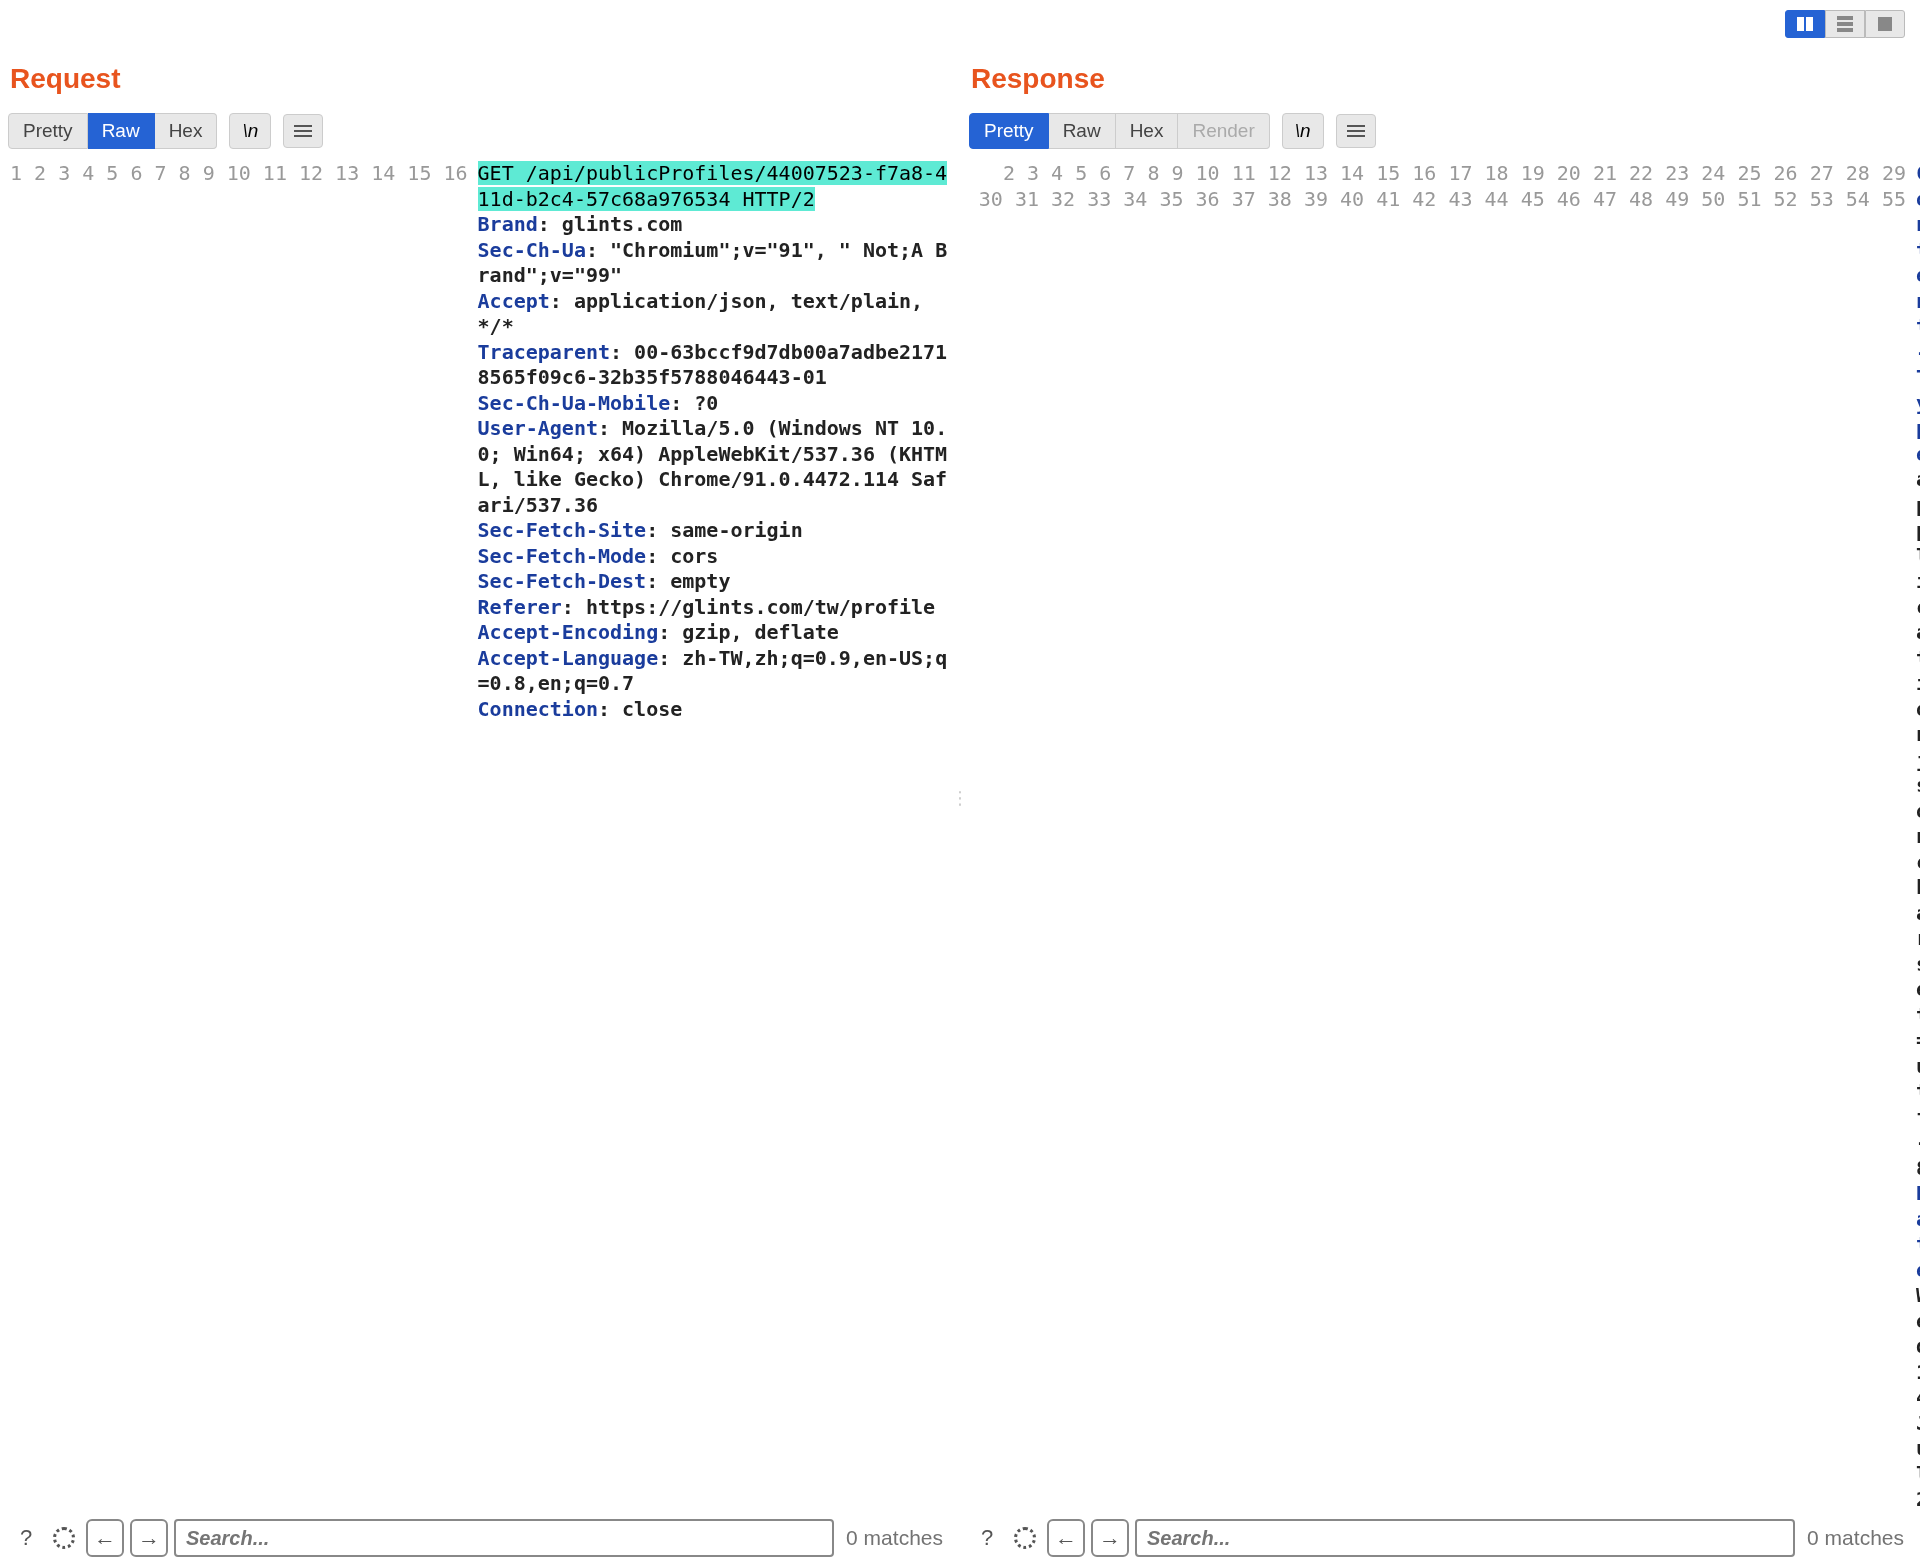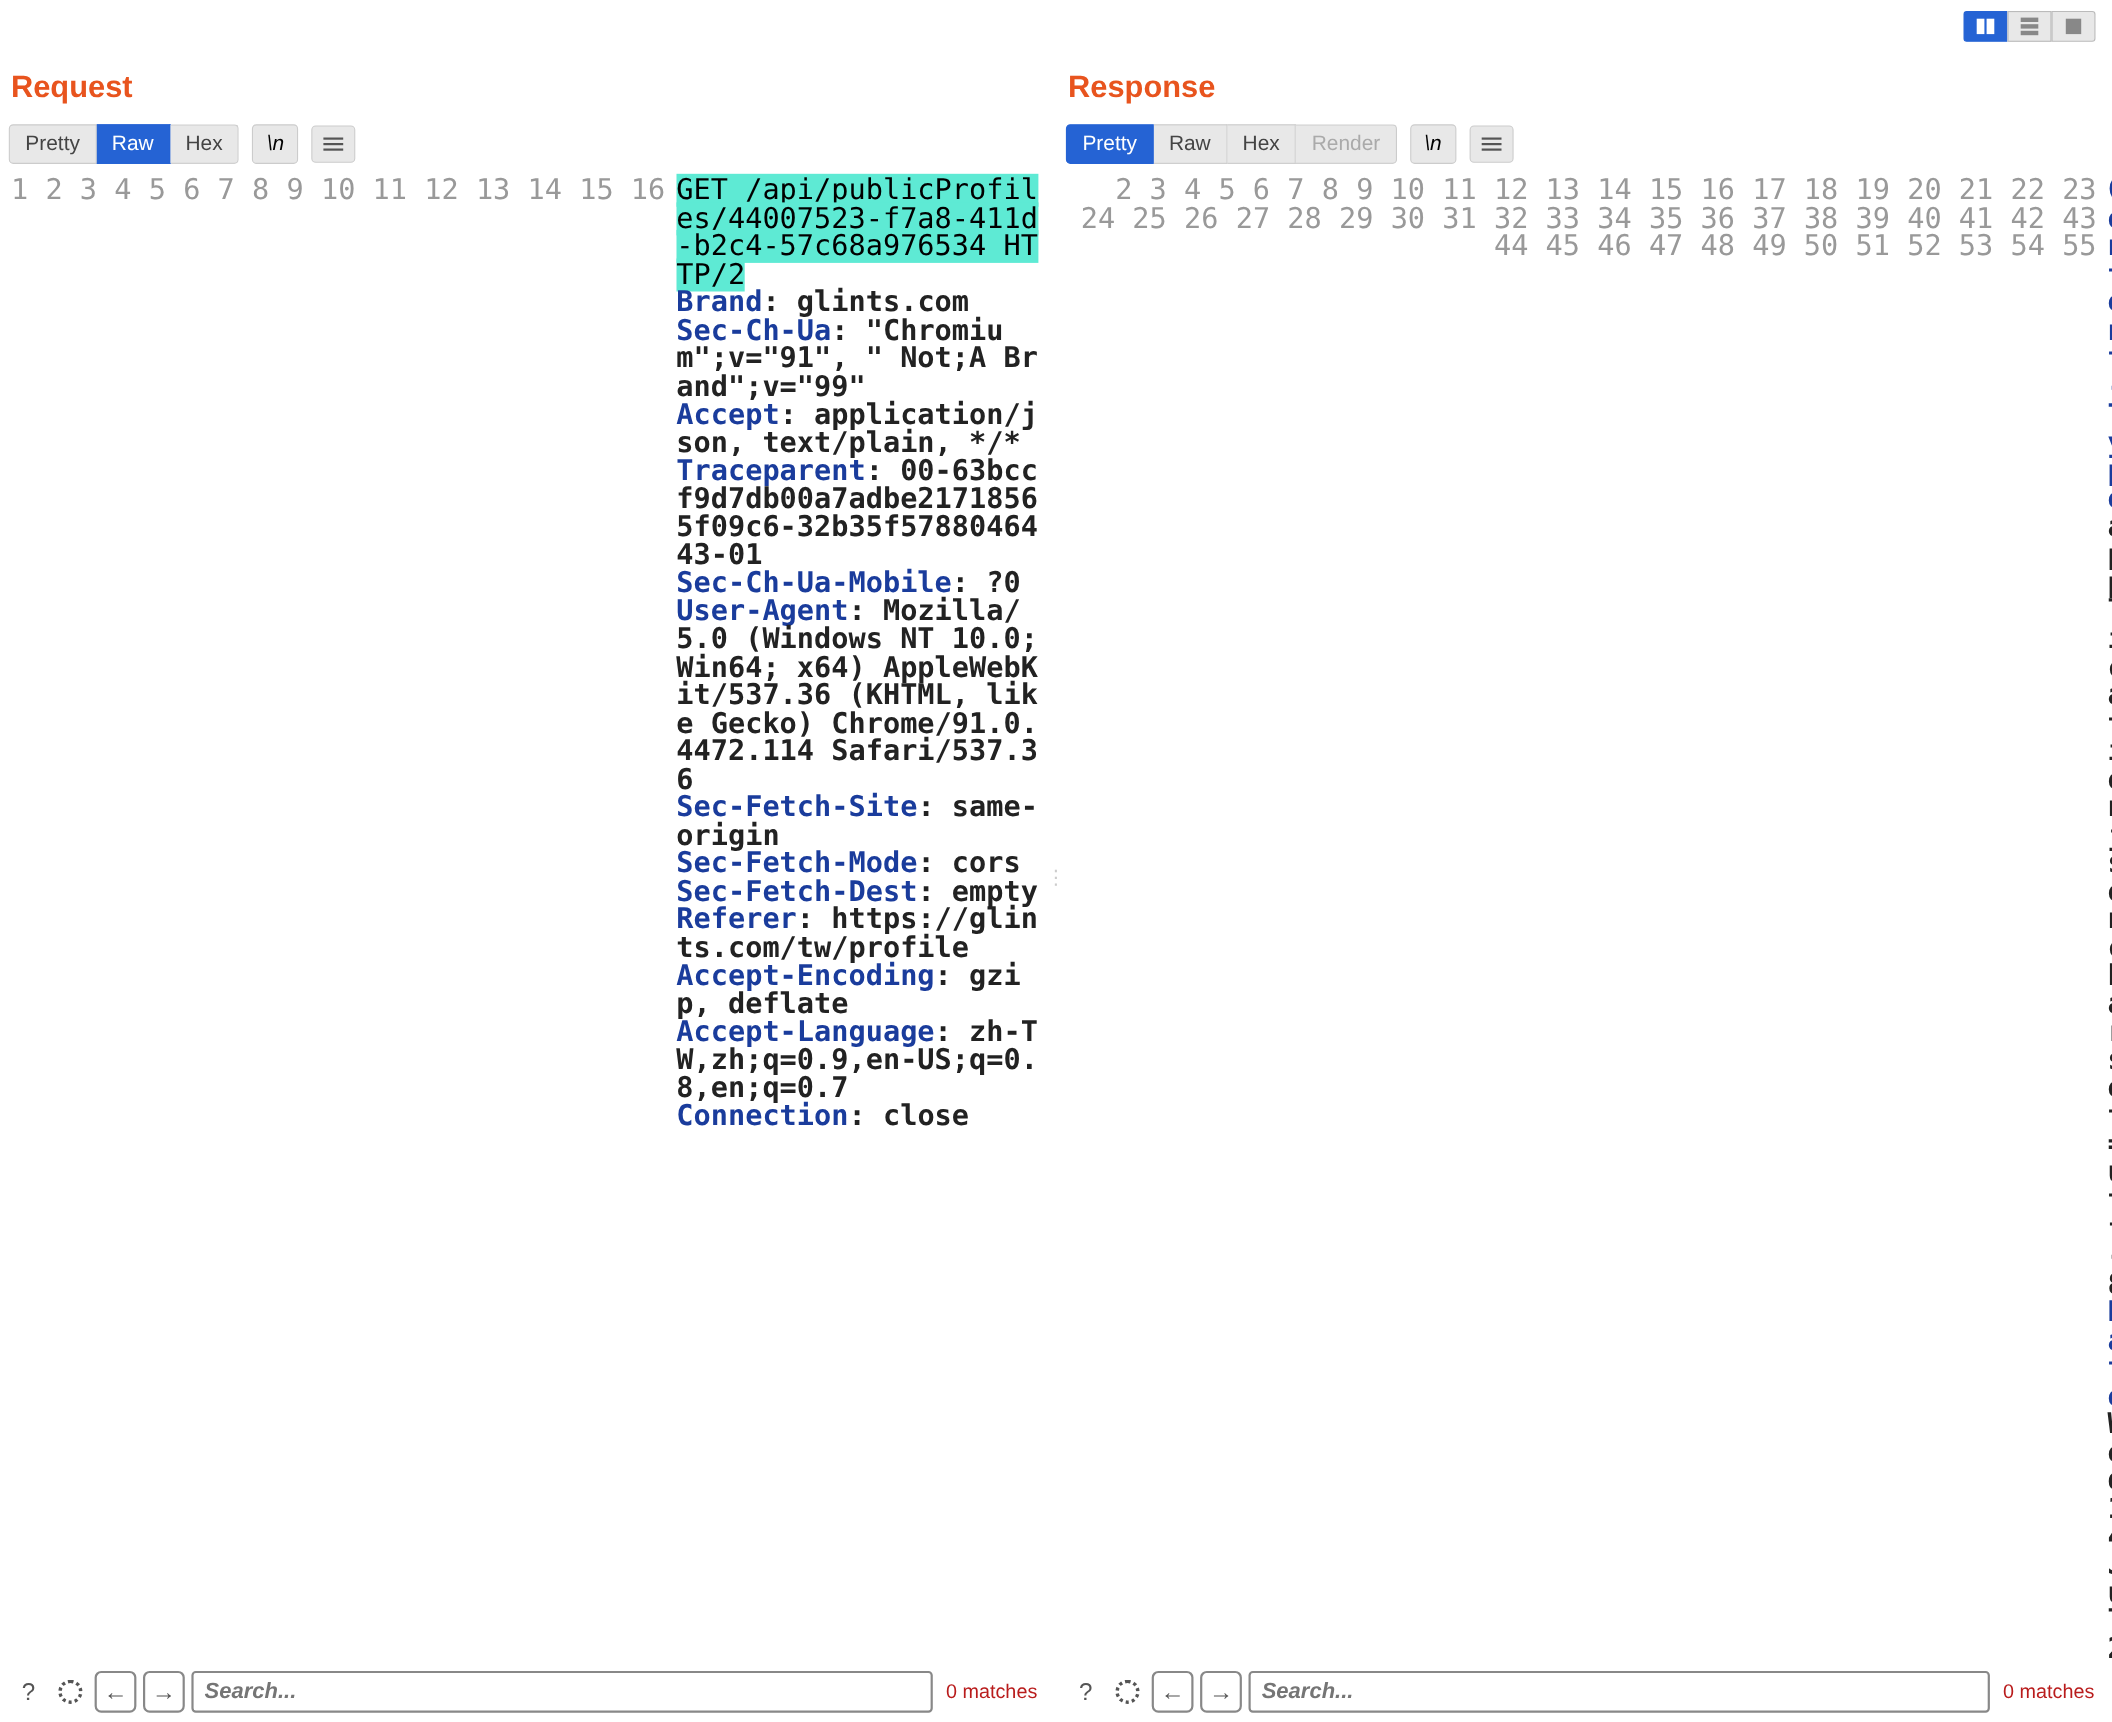--- a/index.html
+++ b/index.html
@@ -118,21 +118,21 @@
   display: flex;
   flex-direction: column;
   gap: 3px;
   padding: 10px 10px;
 }
 .tool-btn.hamburger div { width:18px; height:2px; background:#555; }
 .editor {
   flex: 1;
   display: flex;
   font-family: "Menlo", "Consolas", monospace;
-  font-size: 26px;
+  font-size: 20px;
   line-height: 25.5px;
   overflow: hidden;
   padding-top: 0;
 }
 .gutter {
   text-align: right;
   color: #999;
   padding: 4px 6px 0 10px;
   user-select: none;
   min-width: 34px;
@@ -177,22 +177,22 @@
   height:38px;
   border:2px solid #888;
   border-radius:4px;
   padding:0 10px;
   font-size:20px;
   font-style:italic;
   color:#888;
   font-weight:bold;
 }
 .footer .matches {
-  font-size:18px;
-  color:#b91c1c;
+  font-size:21px;
+  color:#737373;
   padding:0 6px;
 }
 </style>
 </head>
 <body>
 
 <div class="container">
 
   <div class="top-controls">
     <div class="tc-btn active">

